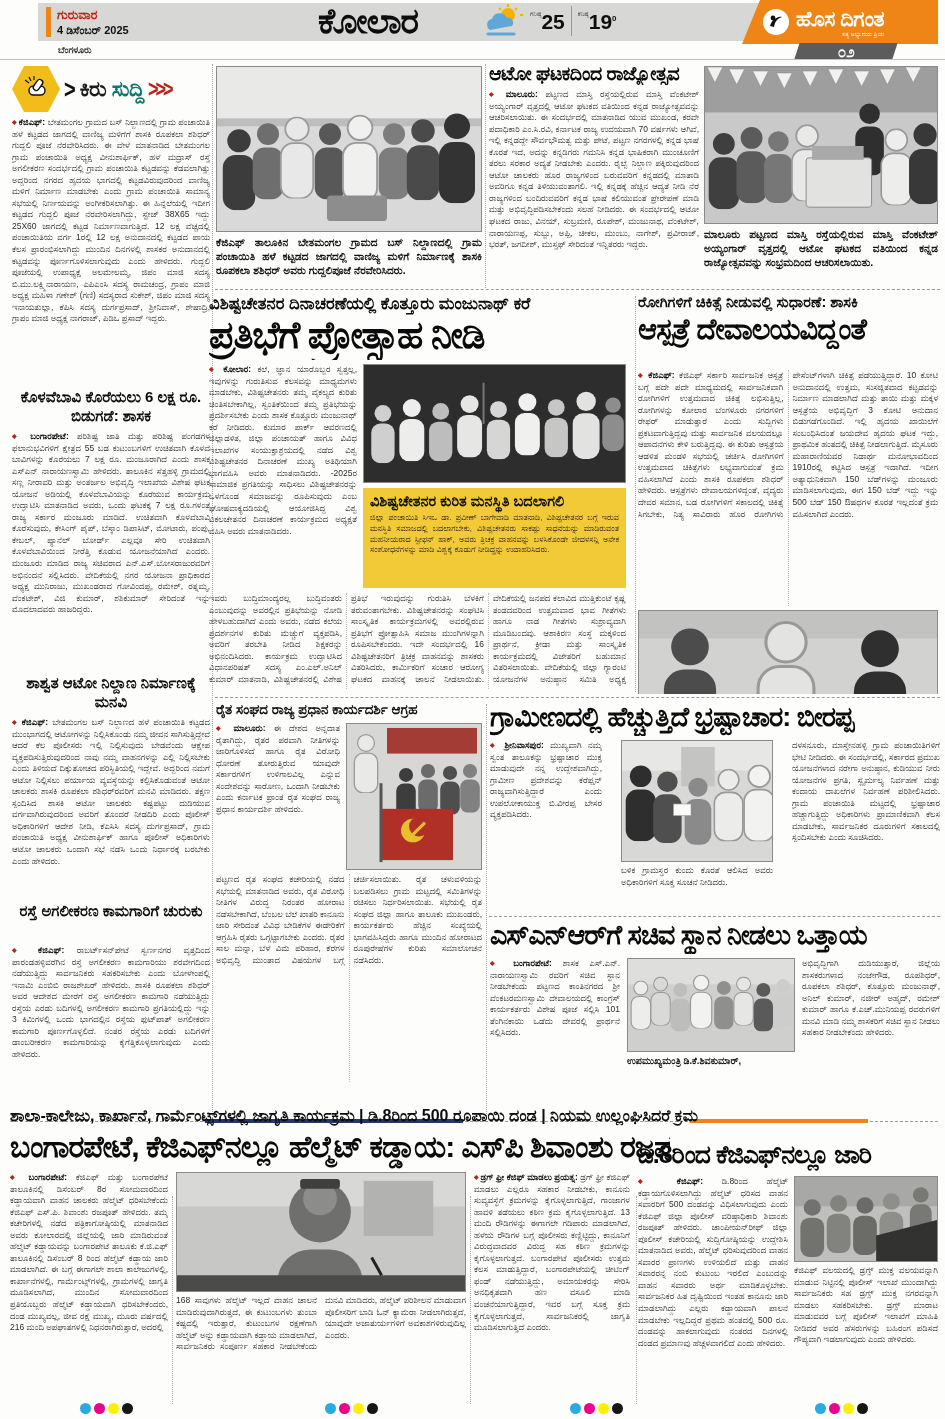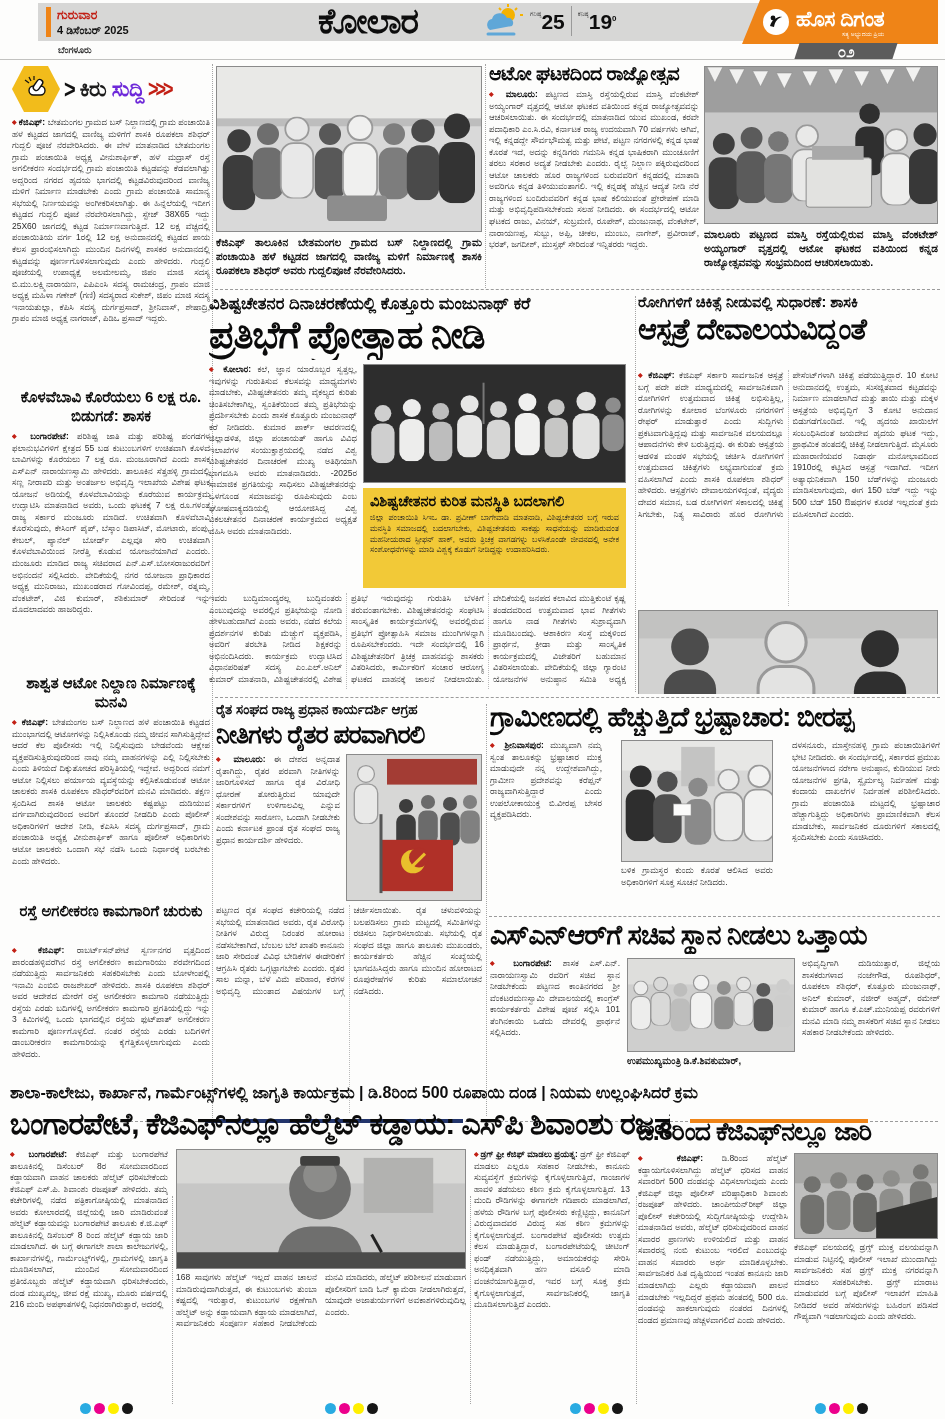--- a/index.html
+++ b/index.html
@@ -51,21 +51,21 @@
   .ph { width:100%; display:block; border:1px solid #8a8a8a; background:#d5d5d5; }
   h1,h2,h3 { color:#0b0b0b; }
 
   
   .left-col { position:absolute; left:12px; top:64px; width:198px; height:1056px; overflow:hidden; }
   .ks-logo { height:50px; display:flex; align-items:center; gap:4px; }
   .ks-hex { width:48px; height:46px; background:#f2bc1b; clip-path:polygon(25% 0,75% 0,100% 50%,75% 100%,25% 100%,0 50%);
             display:flex; align-items:center; justify-content:center; flex:0 0 48px; }
   .ks-chev { font-weight:900; font-size:20px; color:#111; transform:scaleY(1.3); }
   .ks-title { font-size:21px; font-weight:900; letter-spacing:-0.5px; white-space:nowrap; }
-  .ks-title .red { color:#6d28d9;font-family:Liberation Mono, monospace; }
+  .ks-title .red { color:#0f766e;font-family:Liberation Mono, monospace; }
   .ks-chev-r { font-weight:900; font-size:18px; color:#c22015; letter-spacing:-3px; transform:scaleY(1.3); }
   .ks-hl { font-size:15px; font-weight:900; text-align:center; line-height:1.25; margin-top:7px; overflow:hidden; }
   .ks-hl.h40 { height:40px; }
   .left-col .bt { margin-top:3px; }
   .hb264{height:264px;} .hb236{height:236px;} .hb178{height:178px;} .hb122{height:122px;}
 
   
   .f-topcenter { position:absolute; left:216px; top:66px; width:266px; }
   .f-topcenter .ph { height:166px; }
   .f-topcenter .caption { margin-top:4px; height:48px; }
@@ -121,21 +121,21 @@
   .a-snr { position:absolute; left:490px; top:920px; width:450px; height:198px; overflow:hidden; }
   .a-snr h2 { font-size:27px; font-weight:900; letter-spacing:-1px; white-space:nowrap; overflow:hidden; height:34px; }
   .snr-row { display:flex; gap:7px; margin-top:4px; height:156px; }
   .snr-lead { width:130px; flex:0 0 130px; height:156px; }
   .snr-fig { width:168px; flex:0 0 168px; }
   .snr-fig .ph { height:94px; }
   .snr-fig .caption { margin-top:3px; font-size:9.5px; height:54px; }
   .snr-body { flex:1; height:156px; }
 
   
-  .a-helmet { position:absolute; left:10px; top:1080px; width:928px; height:276px; overflow:hidden; }
+  .a-helmet { position:absolute; left:10px; top:1103px; width:928px; height:276px; overflow:hidden; }
   .a-helmet .kicker { font-size:16px; height:23px; margin-top:4px; }
   .a-helmet h1 { font-size:30px; font-weight:900; letter-spacing:-1px; white-space:nowrap; overflow:hidden; height:40px; width:660px; }
   .helm-row { display:flex; gap:8px; margin-top:2px; height:204px; }
   .helm-colA { width:158px; flex:0 0 158px; height:204px; }
   .helm-colB { width:290px; flex:0 0 290px; }
   .helm-colB .ph { height:120px; }
   .helm-colB .bt { margin-top:3px; height:78px; column-count:2; column-gap:8px; }
   .helm-colC { width:156px; flex:0 0 156px; height:204px; }
   .helm-colD { flex:1; }
   .helm-colD h2 { font-size:25px; font-weight:900; letter-spacing:-1px; white-space:nowrap; overflow:hidden; height:32px; margin-top:-32px; }
@@ -325,21 +325,21 @@
           <use href="#p" x="92" y="30" width="28" height="64" fill="#e6e6e5"></use>
           <use href="#p" x="122" y="36" width="26" height="60" fill="#d6d6d5"></use>
           <use href="#p" x="150" y="28" width="28" height="64" fill="#f0f0ef"></use>
           <use href="#p" x="180" y="34" width="26" height="60" fill="#c6c6c5"></use>
           <use href="#p" x="208" y="26" width="30" height="70" fill="#e2e2e1"></use>
           <use href="#p" x="238" y="32" width="24" height="56" fill="#8d8d8d"></use>
           <line x1="120" y1="18" x2="120" y2="60" stroke="#777" stroke-width="2"></line>
         </svg>
         <div class="hl-box">
           <h3>ವಿಶಿಷ್ಟಚೇತನರ ಕುರಿತ ಮನಸ್ಥಿತಿ ಬದಲಾಗಲಿ</h3>
-          <p>ಜಿಲ್ಲಾ ಪಂಚಾಯಿತಿ ಸಿಇಒ ಡಾ. ಪ್ರವೀಣ್ ಬಾಗೇವಾಡಿ ಮಾತನಾಡಿ, ವಿಶಿಷ್ಟಚೇತನರ ಬಗ್ಗೆ ಇರುವ ಮನಸ್ಥಿತಿ ಸಮಾಜದಲ್ಲಿ ಬದಲಾಗಬೇಕು, ವಿಶಿಷ್ಟಚೇತನರು ಸಾಕಷ್ಟು ಸಾಧನೆಯನ್ನು ಮಾಡಿರುವಂತ ಮಹನೀಯರಾದ ಸ್ಟೀಫನ್ ಹಾಕ್, ಅವರು ತ್ರಿಚಕ್ರ ವಾಗಡಗಳ್ನು ಬಳಸಿಕೊಂಡೇ ಜೀವನದಲ್ಲಿ ಅನೇಕ ಸಂಶೋಧನೆಗಳನ್ನು ಮಾಡಿ ವಿಶ್ವಕ್ಕೆ ಕೊಡುಗೆ ನೀಡಿದ್ದನ್ನು ಉದಾಹರಿಸಿದರು.</p>
+          <p>ಜಿಲ್ಲಾ ಪಂಚಾಯಿತಿ ಸಿಇಒ ಡಾ. ಪ್ರವೀಣ್ ಬಾಗೇವಾಡಿ ಮಾತನಾಡಿ, ವಿಶಿಷ್ಟಚೇತನರ ಬಗ್ಗೆ ಇರುವ ಮನಸ್ಥಿತಿ ಸಮಾಜದಲ್ಲಿ ಬದಲಾಗಬೇಕು, ವಿಶಿಷ್ಟಚೇತನರು ಸಾಕಷ್ಟು ಸಾಧನೆಯನ್ನು ಮಾಡಿರುವಂತ ಮಹನೀಯರಾದ ಸ್ಟೀಫನ್ ಹಾಕ್, ಅವರು ತ್ರಿಚಕ್ರ ವಾಹನವನ್ನು ಬಳಸಿಕೊಂಡೇ ಜೀದಳಸನ್ಲಿ ಅನೇಕ ಸಂಶೋಧನೆಗಳನ್ನು ಮಾಡಿ ವಿಶ್ವಕ್ಕೆ ಕೊಡುಗೆ ನೀಡಿದ್ದನ್ನು ಉದಾಹರಿಸಿದರು.</p>
         </div>
       </div>
     </div>
     <p class="bt prat-cols">ಇವರು ಬುದ್ಧಿಮಾಂದ್ಯರಲ್ಲ ಬುದ್ಧಿವಂತರು ಎಂಬುವುದನ್ನು ಅವರಲ್ಲಿನ ಪ್ರತಿಭೆಯನ್ನು ನೋಡಿ ಹೇಳಬಹುದಾಗಿದೆ ಎಂದು ಅವರು, ನಡೆದ ಕಲೆಯ ಪ್ರದರ್ಶನಗಳ ಕುರಿತು ಮೆಚ್ಚುಗೆ ವ್ಯಕ್ತಪಡಿಸಿ, ಅವರಿಗೆ ತರಬೇತಿ ನೀಡಿದ ಶಿಕ್ಷಕರನ್ನು ಅಭಿನಂದಿಸಿದರು. ಕಾರ್ಯಕ್ರಮ ಉದ್ಘಾಟಿಸಿದ ವಿಧಾನಪರಿಷತ್ ಸದಸ್ಯ ಎಂ.ಎಲ್.ಅನಿಲ್ ಕುಮಾರ್ ಮಾತನಾಡಿ, ವಿಶಿಷ್ಟಚೇತನರಲ್ಲಿ ವಿಶೇಷ ಪ್ರತಿಭೆ ಇರುವುದನ್ನು ಗುರುತಿಸಿ ಬೆಳಕಿಗೆ ತರುವಂತಾಗಬೇಕು. ವಿಶಿಷ್ಟಚೇತನರನ್ನು ಸಂಘಟಿಸಿ ಸಾಂಸ್ಕೃತಿಕ ಕಾರ್ಯಕ್ರಮಗಳಲ್ಲಿ ಅವರಲ್ಲಿರುವ ಪ್ರತಿಭೆಗೆ ಪ್ರೋತ್ಸಾಹಿಸಿ ಸಮಾಜ ಮುಂಗಿಗಳನ್ನಾಗಿ ರೂಪಿಸಬೇಕೆಂದರು. ಇದೇ ಸಂದರ್ಭದಲ್ಲಿ 16 ವಿಶಿಷ್ಟಚೇತನರಿಗೆ ತ್ರಿಚಕ್ರ ವಾಹನವನ್ನು ಶಾಸಕರು ವಿತರಿಸಿದರು, ಕಾರ್ಮಿಕರಿಗೆ ಸಂಚಾರ ಆರೋಗ್ಯ ಘಟಕದ ವಾಹನಕ್ಕೆ ಚಾಲನೆ ನೀಡಲಾಯಿತು. ವೇದಿಕೆಯಲ್ಲಿ ಜನಪದ ಕಲಾವಿದ ಮುತ್ತಿಕುಂಟೆ ಕೃಷ್ಣ ತಂಡದವರಿಂದ ಉತ್ತಮವಾದ ಭಾವ ಗೀತೆಗಳು ಹಾಗೂ ನಾಡ ಗೀತೆಗಳು ಸುಶ್ರಾವ್ಯವಾಗಿ ಮೂಡಿಬಂದವು. ಆಶಾಕಿರಣ ಸಂಸ್ಥೆ ಮಕ್ಕಳಿಂದ ಪ್ರಾರ್ಥನೆ, ಕ್ರೀಡಾ ಮತ್ತು ಸಾಂಸ್ಕೃತಿಕ ಕಾರ್ಯಕ್ರಮದಲ್ಲಿ ವಿಜೇತರಿಗೆ ಬಹುಮಾನ ವಿತರಿಸಲಾಯಿತು. ವೇದಿಕೆಯಲ್ಲಿ ಜಿಲ್ಲಾ ಗ್ಯಾರಂಟಿ ಯೋಜನೆಗಳ ಅನುಷ್ಠಾನ ಸಮಿತಿ ಅಧ್ಯಕ್ಷ ವೈ.ಶಿವಕುಮಾರ್, ಮಾಜಿ ನಗರಸಭಾ ಸದಸ್ಯ ಅಂಬರೀಶ್, ಹಾಲು ಒಕ್ಕೂಟದ ಸದಸ್ಯರಾದ ಚಿಂಜಿಮಲೆ ರಮೇಶ್, ಹರೀಶ್, ಕಾಂಗ್ರೆಸ್ ಮುಖಂಡ ಬೆಳಗಾನಹಳ್ಳಿ ಮುನಿವೆಂಕಟಪ್ಪ ಹಾಗೂ ಜಿಲ್ಲಾ ಮಹಿಳಾ ಮತ್ತು ಮಕ್ಕಳ ಅಭಿವೃದ್ಧಿ ಇಲಾಖೆ ಉಪನಿರ್ದೇಶಕ ನಾರಾಯಣಸ್ವಾಮಿ ಎನ್, ಜಿಲ್ಲಾ ಅಂಗವಿಕಲರ ಕಲ್ಯಾಣಾಧಿಕಾರಿ ಮಂಜುಳ ಸೇರಿದಂತೆ ಮತ್ತಿತರರು ಉಪಸ್ಥಿತರಿದ್ದರು.</p>
   </article>
 
   <article class="a-hospital">
     <div class="kicker">ರೋಗಿಗಳಿಗೆ ಚಿಕಿತ್ಸೆ ನೀಡುವಲ್ಲಿ ಸುಧಾರಣೆ: ಶಾಸಕಿ</div>
     <h2>ಆಸ್ಪತ್ರೆ ದೇವಾಲಯವಿದ್ದಂತೆ</h2>
     <p class="bt"><span class="dl">ಕೆಜಿಎಫ್:</span> <span>ಕೆಜಿಎಫ್ ಸರ್ಕಾರಿ ಸಾರ್ವಜನಿಕ ಆಸ್ಪತ್ರೆ ಬಗ್ಗೆ ಪದೇ ಪದೇ ಮಾಧ್ಯಮದಲ್ಲಿ ಸಾರ್ವಜನಿಕವಾಗಿ ರೋಗಿಗಳಿಗೆ ಉತ್ತಮವಾದ ಚಿಕಿತ್ಸೆ ಲಭಿಸುತ್ತಿಲ್ಲ, ರೋಗಿಗಳನ್ನು ಕೋಲಾರ ಬೆಂಗಳೂರು ನಗರಗಳಿಗೆ ರೇಫರ್ ಮಾಡುತ್ತಾರೆ ಎಂದು ಸುದ್ದಿಗಳು ಪ್ರಕಟವಾಗುತ್ತಿದ್ದವು ಮತ್ತು ಸಾರ್ವಜನಿಕ ವಲಯದಲ್ಲೂ ಆಪಾದನೆಗಳು ಕೇಳಿ ಬರುತ್ತಿದ್ದವು. ಈ ಕುರಿತು ಆಸ್ಪತ್ರೆಯ ಆಡಳಿತ ಮಂಡಳಿ ಸಭೆಯಲ್ಲಿ ಚರ್ಚಿಸಿ ರೋಗಿಗಳಿಗೆ ಉತ್ತಮವಾದ ಚಿಕಿತ್ಸೆಗಳು ಲಭ್ಯವಾಗುವಂತೆ ಕ್ರಮ ವಹಿಸಲಾಗಿದೆ ಎಂದು ಶಾಸಕಿ ರೂಪಕಲಾ ಶಶಿಧರ್ ಹೇಳಿದರು. ಆಸ್ಪತ್ರೆಗಳು ದೇವಾಲಯಗಳಿದ್ದಂತೆ, ವೈದ್ಯರು ದೇವರ ಸಮಾನ, ಬಡ ರೋಗಿಗಳಿಗೆ ಸಕಾಲದಲ್ಲಿ ಚಿಕಿತ್ಸೆ ಸಿಗಬೇಕು, ನಿತ್ಯ ಸಾವಿರಾರು ಹೊರ ರೋಗಿಗಳು ಪೇಸೆಂಟ್‌ಗಳಾಗಿ ಚಿಕಿತ್ಸೆ ಪಡೆಯುತ್ತಿದ್ದಾರೆ. 10 ಕೋಟಿ ಅನುದಾನದಲ್ಲಿ ಉತ್ತಮ, ಸುಸಜ್ಜಿತವಾದ ಕಟ್ಟಡವನ್ನು ನಿರ್ಮಾಣ ಮಾಡಲಾಗಿದೆ ಮತ್ತು ತಾಯಿ ಮತ್ತು ಮಕ್ಕಳ ಆಸ್ಪತ್ರೆಯ ಅಭಿವೃದ್ಧಿಗೆ 3 ಕೋಟಿ ಅನುದಾನ ಬಿಡುಗಡೆಗೊಂಡಿದೆ. ಇಲ್ಲಿ ಹೃದಯ ಖಾಯಿಲೆಗೆ ಸಂಬಂಧಿಸಿದಂತೆ ಜಯದೇವ ಹೃದಯ ಘಟಕ ಇದ್ದು, ಪ್ರಾಥಮಿಕ ಹಂತದಲ್ಲಿ ಚಿಕಿತ್ಸೆ ನೀಡಲಾಗುತ್ತಿದೆ. ಮೈಸೂರು ಮಹಾರಾಣಿಯವರ ನಿಡಾರ್ಥ ಮನೋಭಾವದಿಂದ 1910ರಲ್ಲಿ ಕಟ್ಟಿಸಿದ ಆಸ್ಪತ್ರೆ ಇದಾಗಿದೆ. ಇದೀಗ ಅತ್ಯಾಧುನಿಕವಾಗಿ 150 ಬೆಡ್‌ಗಳನ್ನು ಮಂಜೂರು ಮಾಡಿಸಲಾಗುವುದು, ಈಗ 150 ಬೆಡ್ ಇದ್ದು ಇನ್ನು 500 ಬೆಡ್ 150 ಔಷಧಗಳ ಕೊರತೆ ಇಲ್ಲದಂತೆ ಕ್ರಮ ವಹಿಸಲಾಗಿದೆ ಎಂದರು.</span></p>
@@ -348,21 +348,20 @@
         <rect width="298" height="28" fill="#c2c2c1"></rect>
       <use href="#p" x="22" y="16" width="58" height="134" fill="#4c4c4c"></use>
       <use href="#p" x="116" y="10" width="62" height="143" fill="#e3e3e2" stroke="#999"></use>
       <use href="#p" x="212" y="18" width="58" height="134" fill="#2f2f2f"></use>
       <rect x="0" y="86" width="298" height="12" fill="#e8e8e6"></rect>
     </svg>
   </article>
 
   <article class="a-farmers">
     <div class="kicker">ರೈತ ಸಂಘದ ರಾಜ್ಯ ಪ್ರಧಾನ ಕಾರ್ಯದರ್ಶಿ ಆಗ್ರಹ</div>
-    <h2>ನೀತಿಗಳು ರೈತರ ಪರವಾಗಿರಲಿ</h2>
     <div class="farm-row">
       <p class="bt farm-lead"><span class="dl">ಮಾಲೂರು:</span> <span>ಈ ದೇಶದ ಅನ್ನದಾತ ರೈತಾಗಿದ್ದು, ರೈತರ ಪರವಾಗಿ ನೀತಿಗಳನ್ನು ಜಾರಿಗೊಳಿಸದೆ ಹಾಗೂ ರೈತ ವಿರೋಧಿ ಧೋರಣೆ ತೋರುತ್ತಿರುವ ಯಾವುದೇ ಸರ್ಕಾರಗಳಿಗೆ ಉಳಿಗಾಲವಿಲ್ಲ ಎನ್ನುವ ಸಂದೇಶವನ್ನು ಸಾರೋಣ, ಒಂದಾಗಿ ನೀಡಬೇಕು ಎಂದು ಕರ್ನಾಟಕ ಪ್ರಾಂತ ರೈತ ಸಂಘದ ರಾಜ್ಯ ಪ್ರಧಾನ ಕಾರ್ಯದರ್ಶಿ ಹೇಳಿದರು.</span></p>
       <svg class="ph" viewBox="0 0 134 147" preserveAspectRatio="none">
         <rect width="134" height="147" fill="#d7d7d6"></rect>
         <rect x="40" y="4" width="90" height="26" fill="#a33c34"></rect>
         <use href="#p" x="6" y="10" width="26" height="60" fill="#e9e9e8" stroke="#999"></use>
         <use href="#p" x="48" y="44" width="22" height="50" fill="#3d3d3d"></use>
         <use href="#p" x="70" y="40" width="22" height="50" fill="#6b6b6b"></use>
         <use href="#p" x="92" y="42" width="22" height="50" fill="#4e4e4e"></use>
         <use href="#p" x="112" y="40" width="22" height="50" fill="#808080"></use>

